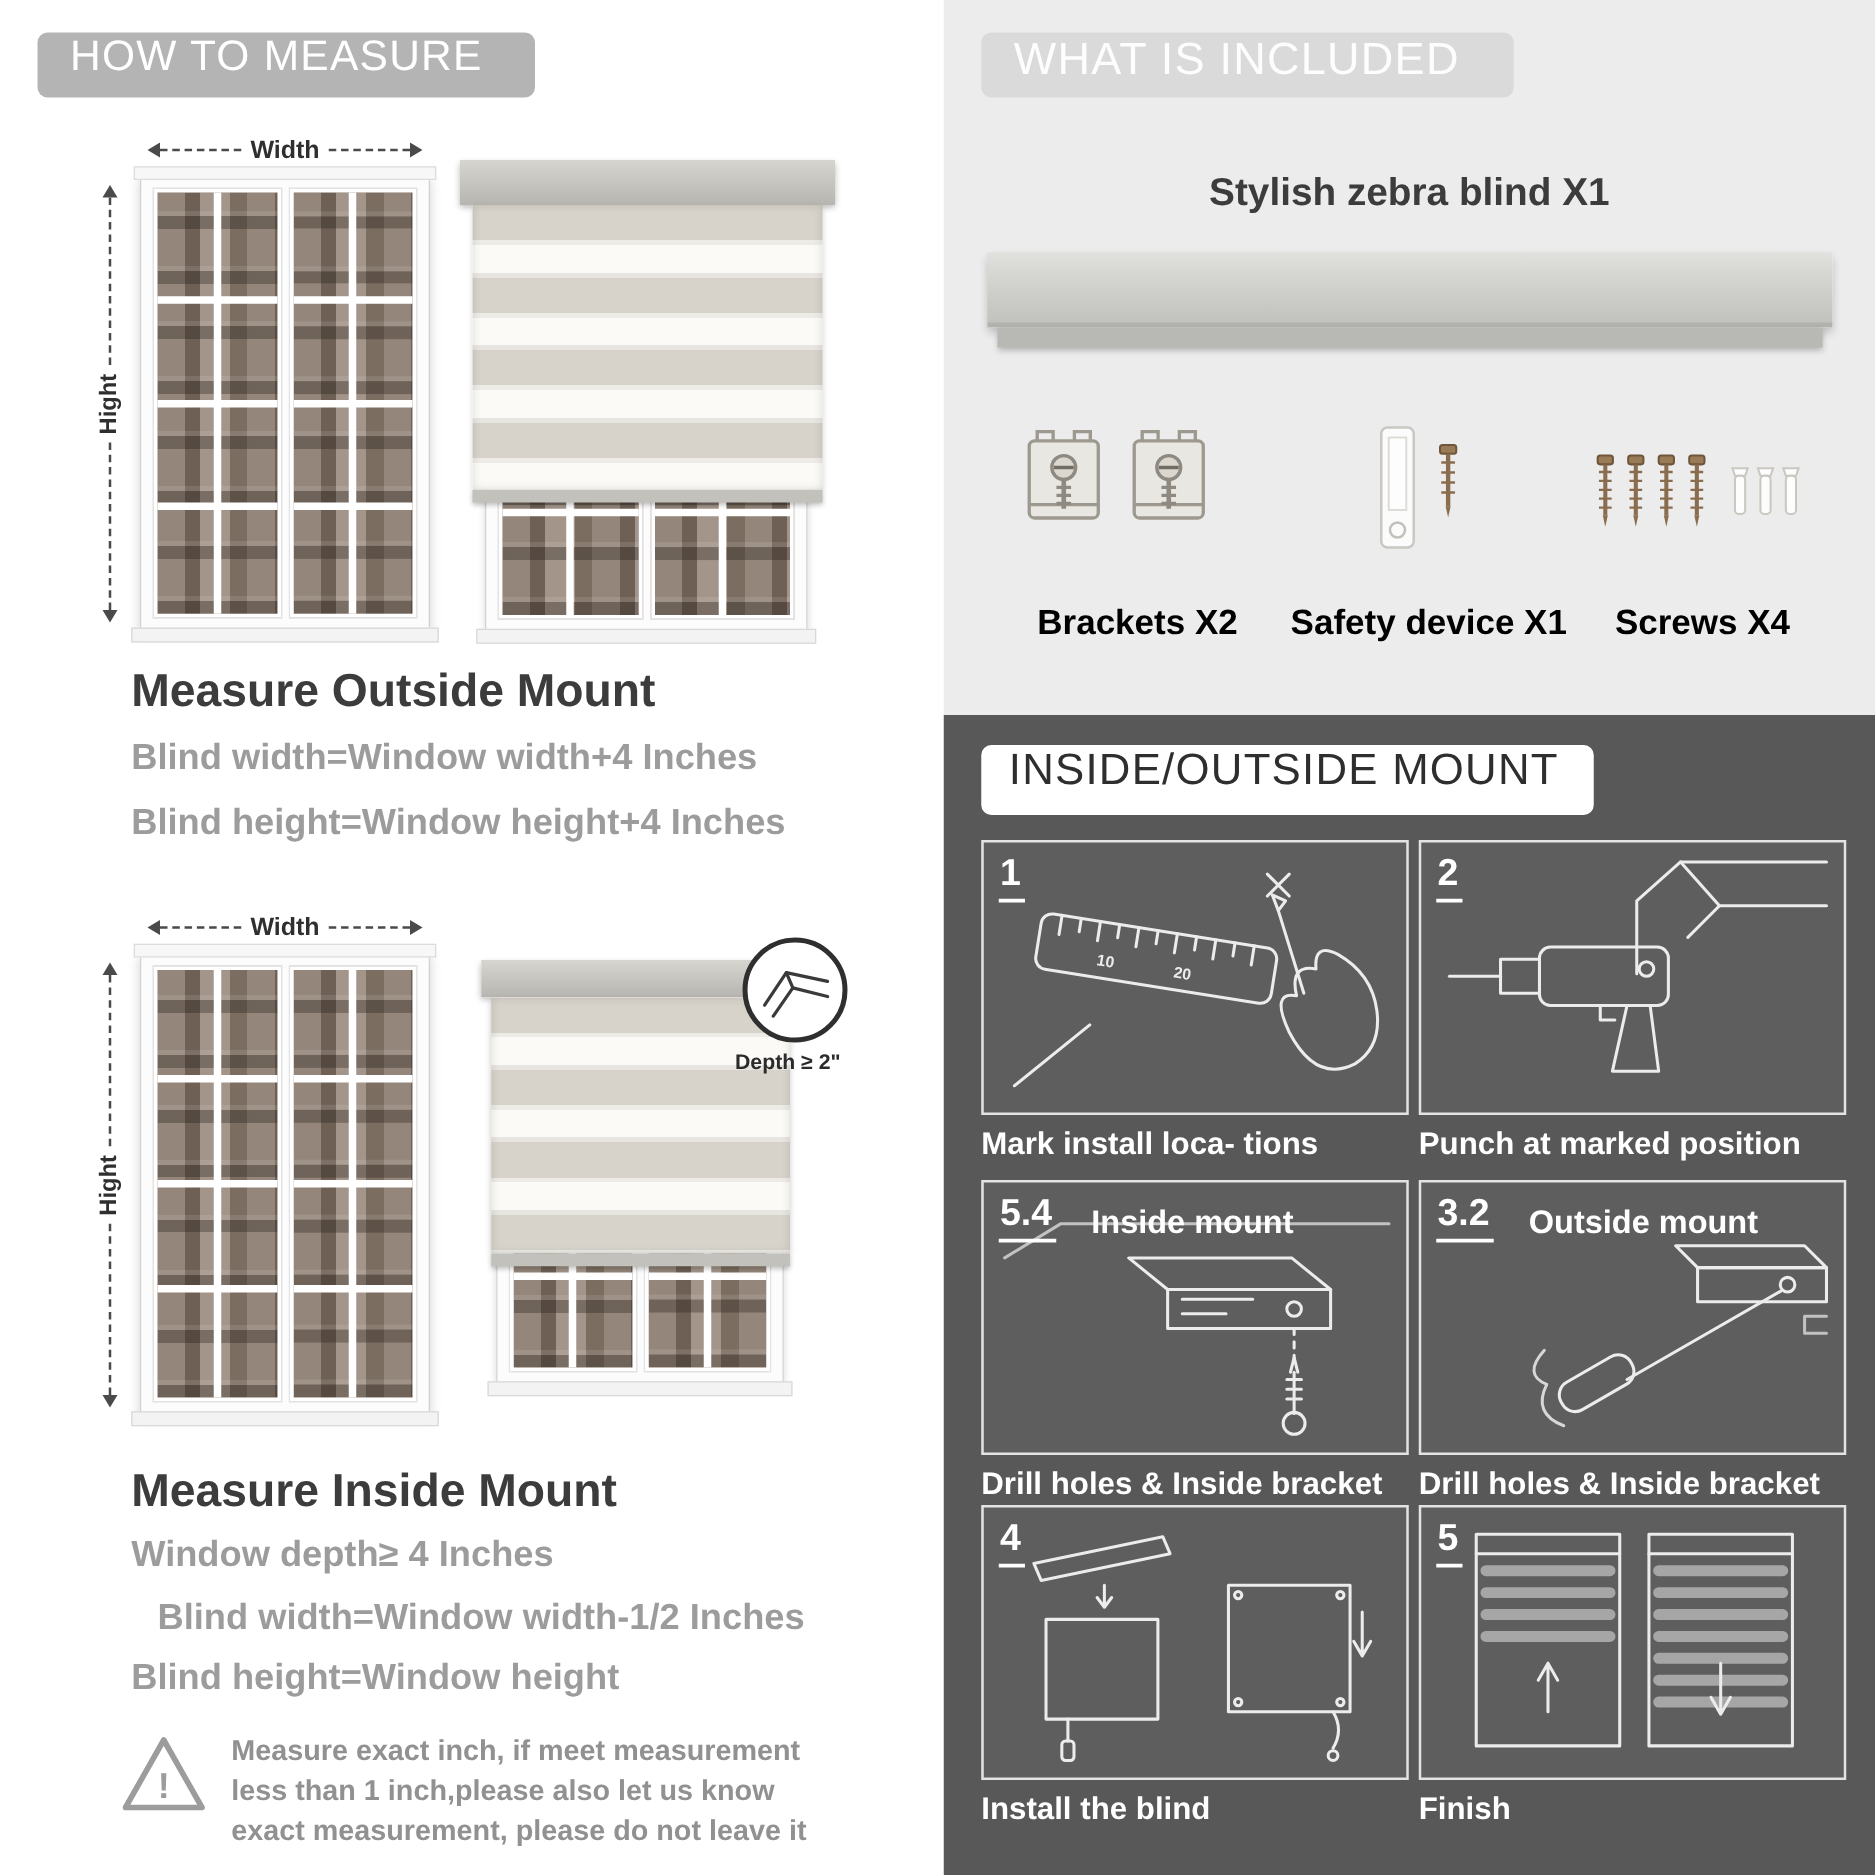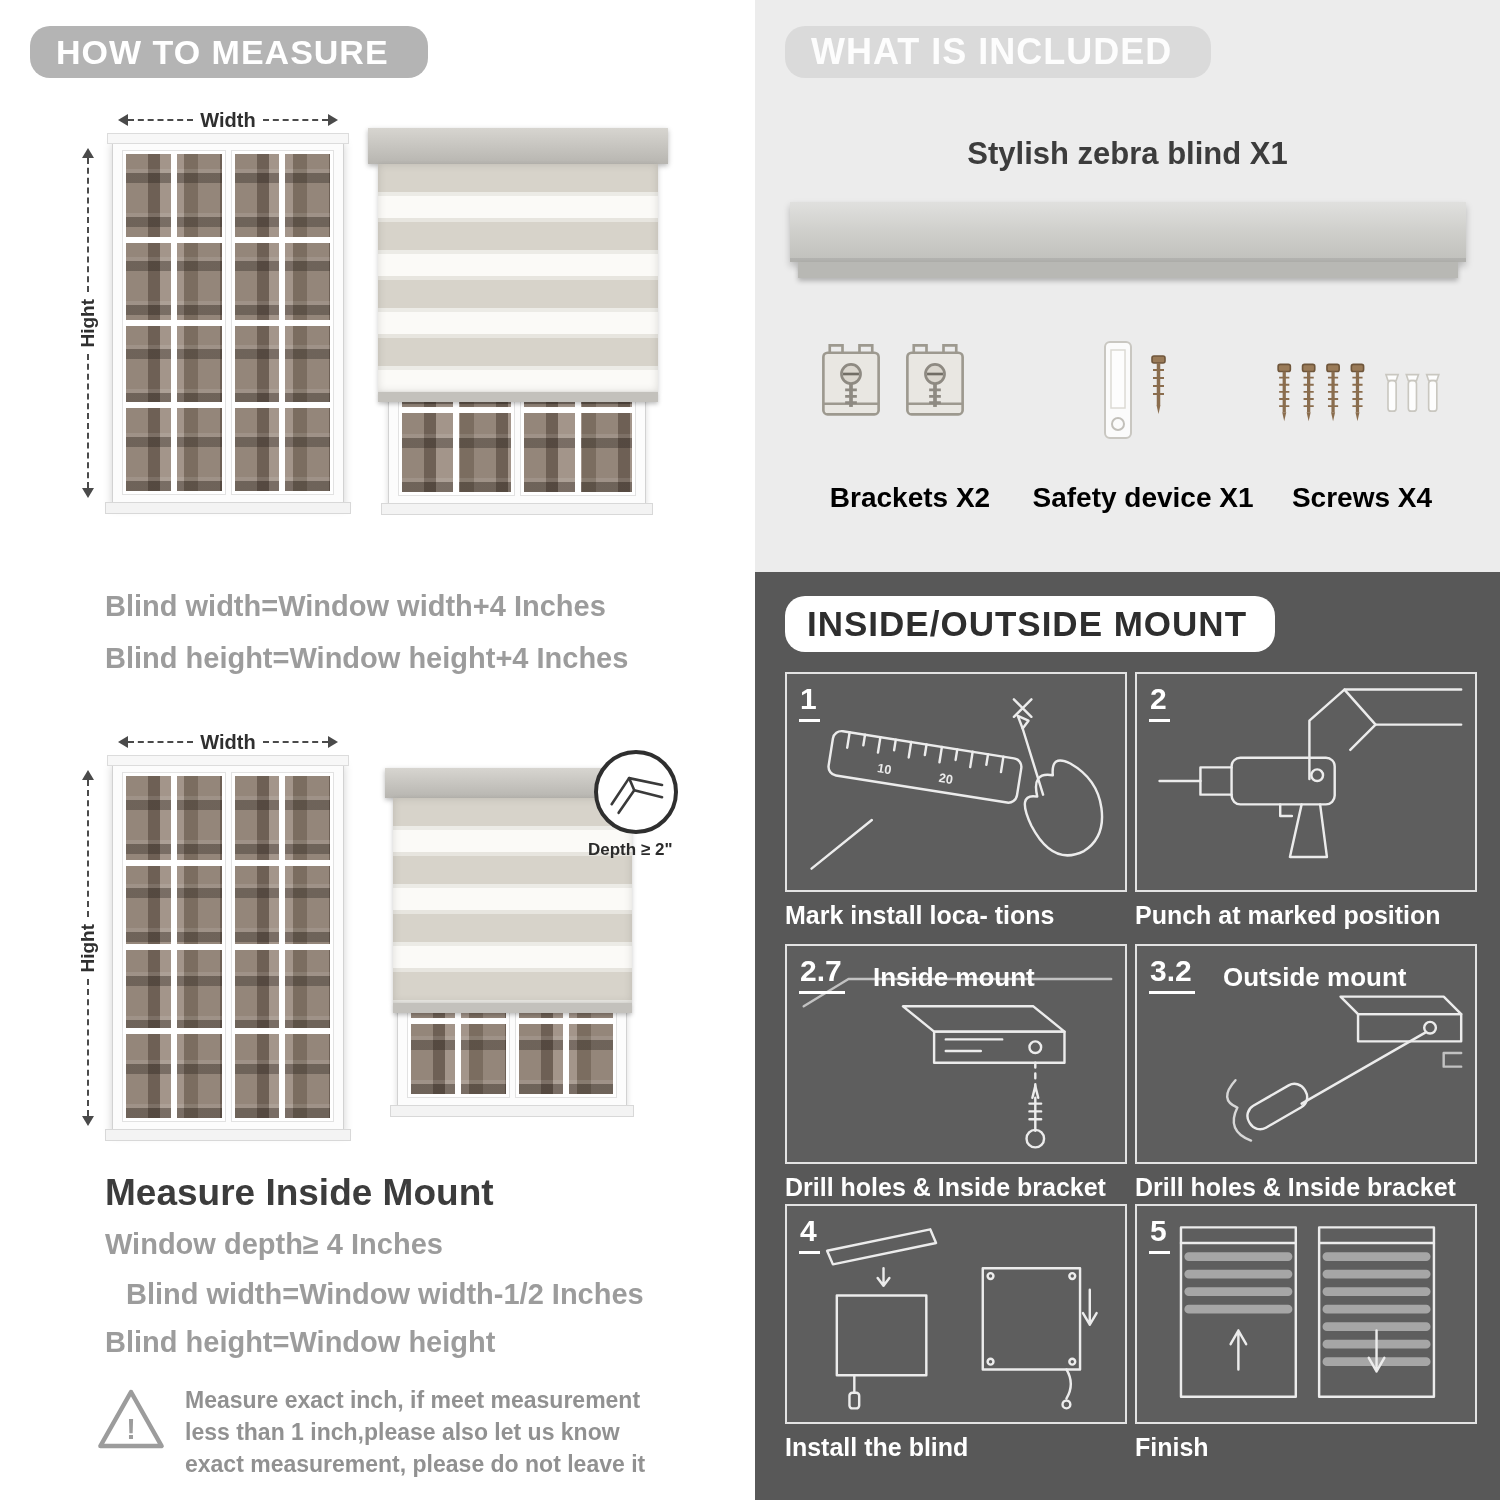--- a/index.html
+++ b/index.html
@@ -1,20 +1,20 @@
 <!DOCTYPE html>
 <html><head>
 <meta charset="utf-8">
 <style>
   html,body{margin:0;padding:0;}
   body{width:1500px;height:1500px;font-family:"Liberation Sans",sans-serif;background:#fff;}
   .page{position:relative;width:1500px;height:1500px;overflow:hidden;background:#fff;}
 
   
-  .pill{position:absolute;display:flex;align-items:center;border-radius:20px;font-weight:700;letter-spacing:1px;}
+  .pill{position:absolute;display:flex;border-radius:8px;font-weight:400;letter-spacing:1px;}
   .pill-left{left:30px;top:26px;width:372px;height:52px;background:#b4b4b4;color:#fff;font-size:34px;padding-left:26px;}
   .pill-included{left:30px;top:26px;width:400px;height:52px;background:#dadada;color:#fdfdfd;font-size:36px;padding-left:26px;}
   .pill-mount{left:30px;top:24px;width:468px;height:56px;background:#ffffff;color:#2e2e2e;font-size:35px;padding-left:22px;}
 
   
   .h-title{position:absolute;font-size:37px;font-weight:700;color:#3c3c3c;}
   .h-line{position:absolute;font-size:29px;font-weight:700;color:#9c9c9c;}
   .warn-text{position:absolute;left:185px;top:1384px;width:470px;font-size:23px;font-weight:700;color:#919191;line-height:1.4;}
 
   
@@ -121,20 +121,21 @@
         </div>
       <div class="sash">
           <div class="muntins"></div>
         </div>
     </div>
     <div class="blind-rail" style="left:0;top:0;width:300px;height:36px;"></div>
     <div class="zstripes" style="left:10px;top:36px;width:280px;height:228px;"></div>
     <div class="blind-bottom" style="left:10px;top:264px;width:280px;height:10px;"></div>
   </div>
 
+  <div class="h-title" style="left:105px;top:532px;">Measure Outside Mount</div>
   <div class="h-line" style="left:105px;top:590px;">Blind width=Window width+4 Inches</div>
   <div class="h-line" style="left:105px;top:642px;">Blind height=Window height+4 Inches</div>
 
   <div class="harrow" style="left:112px;top:732px;width:232px;">
     <span class="tl"></span>
       <span class="ln"></span>
     <span class="lbl">Width</span>
     <span class="ln"></span>
       <span class="tr"></span>
   </div>
@@ -306,21 +307,21 @@
             <path d="M146 134 v12 h12"></path>
             <circle cx="184" cy="104" r="6"></circle>
           </g>
         </svg>
       </div>
       <div class="caption">Punch at  marked position</div>
     </div>
 
     <div class="step" style="left:30px;top:372px;">
       <div class="panel">
-        <span class="step-num">2.7</span>
+        <span class="step-num">5.4</span>
         <span class="step-label">Inside mount</span>
         <svg class="art" viewBox="0 0 345 222">
           <g class="lineart">
             <path d="M16 62 L62 34 H332" opacity=".7"></path>
             <path d="M118 62 L252 62 L284 88 L150 88 Z"></path>
             <rect x="150" y="88" width="134" height="32"></rect>
             <path d="M162 96 h58 M162 108 h36"></path>
             <circle cx="254" cy="104" r="6"></circle>
             <path d="M254 120 V144" stroke-dasharray="5 6"></path>
             <path d="M251 156 L254 144 L257 156"></path>

